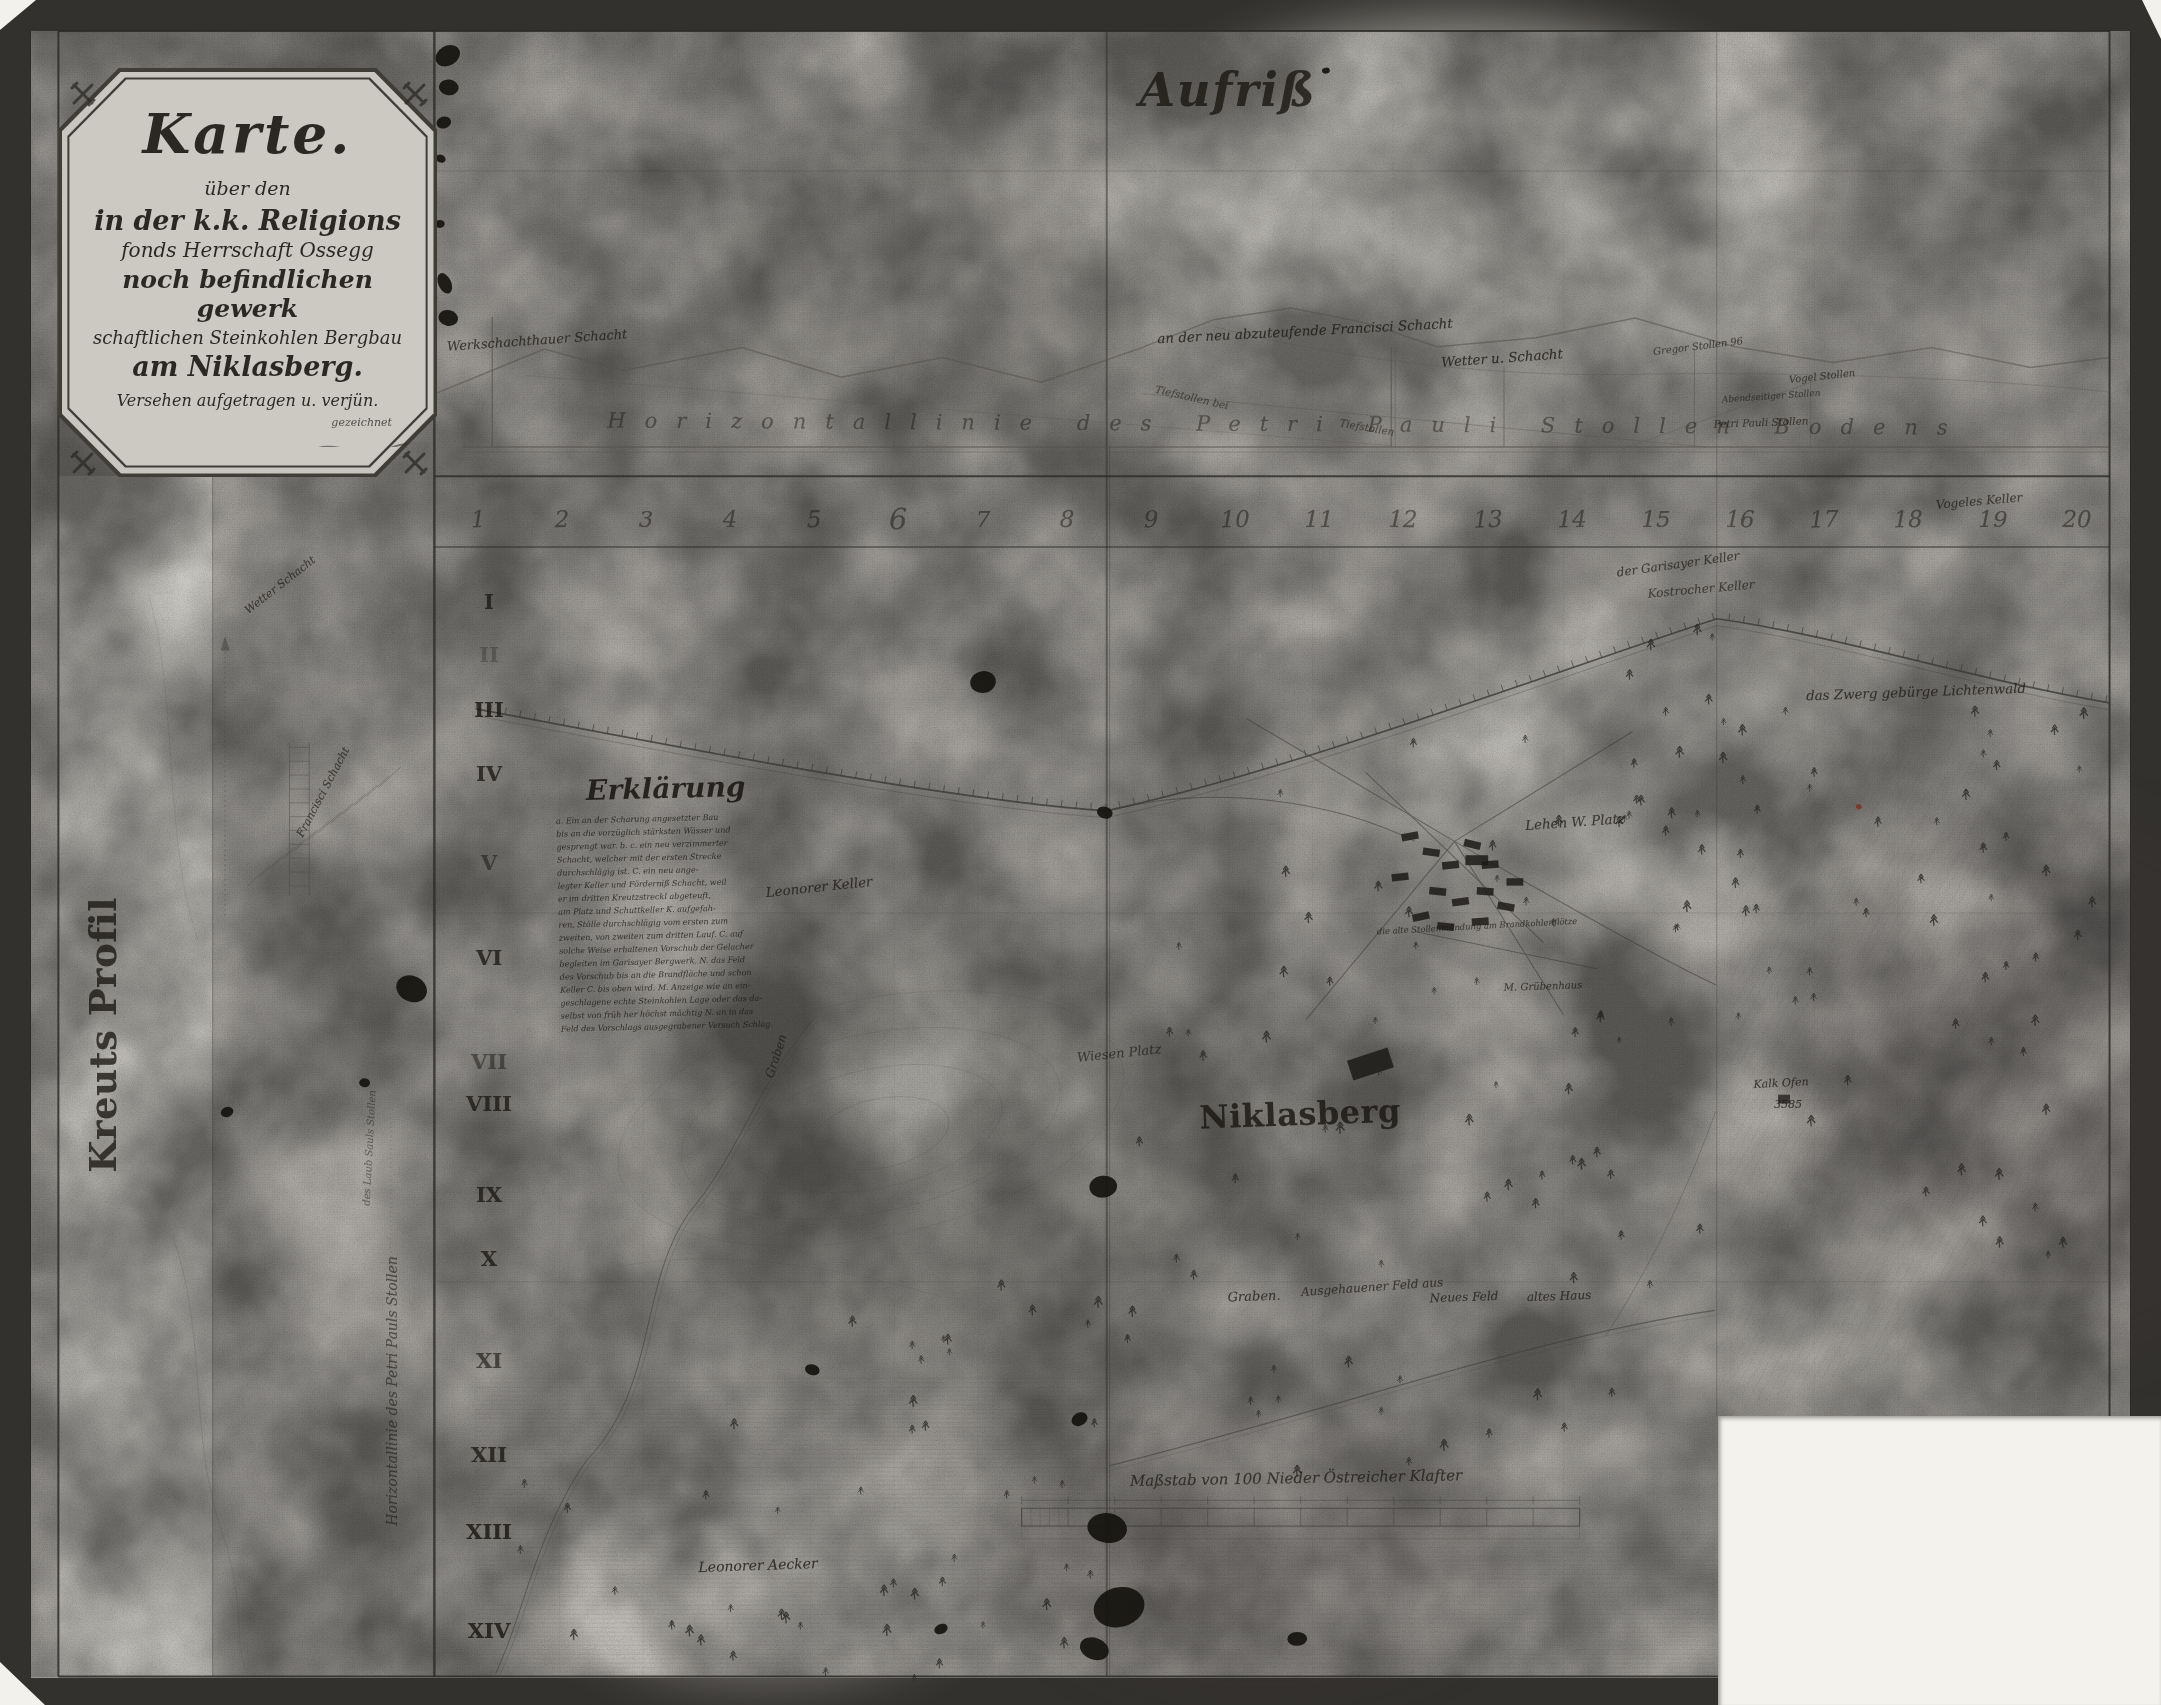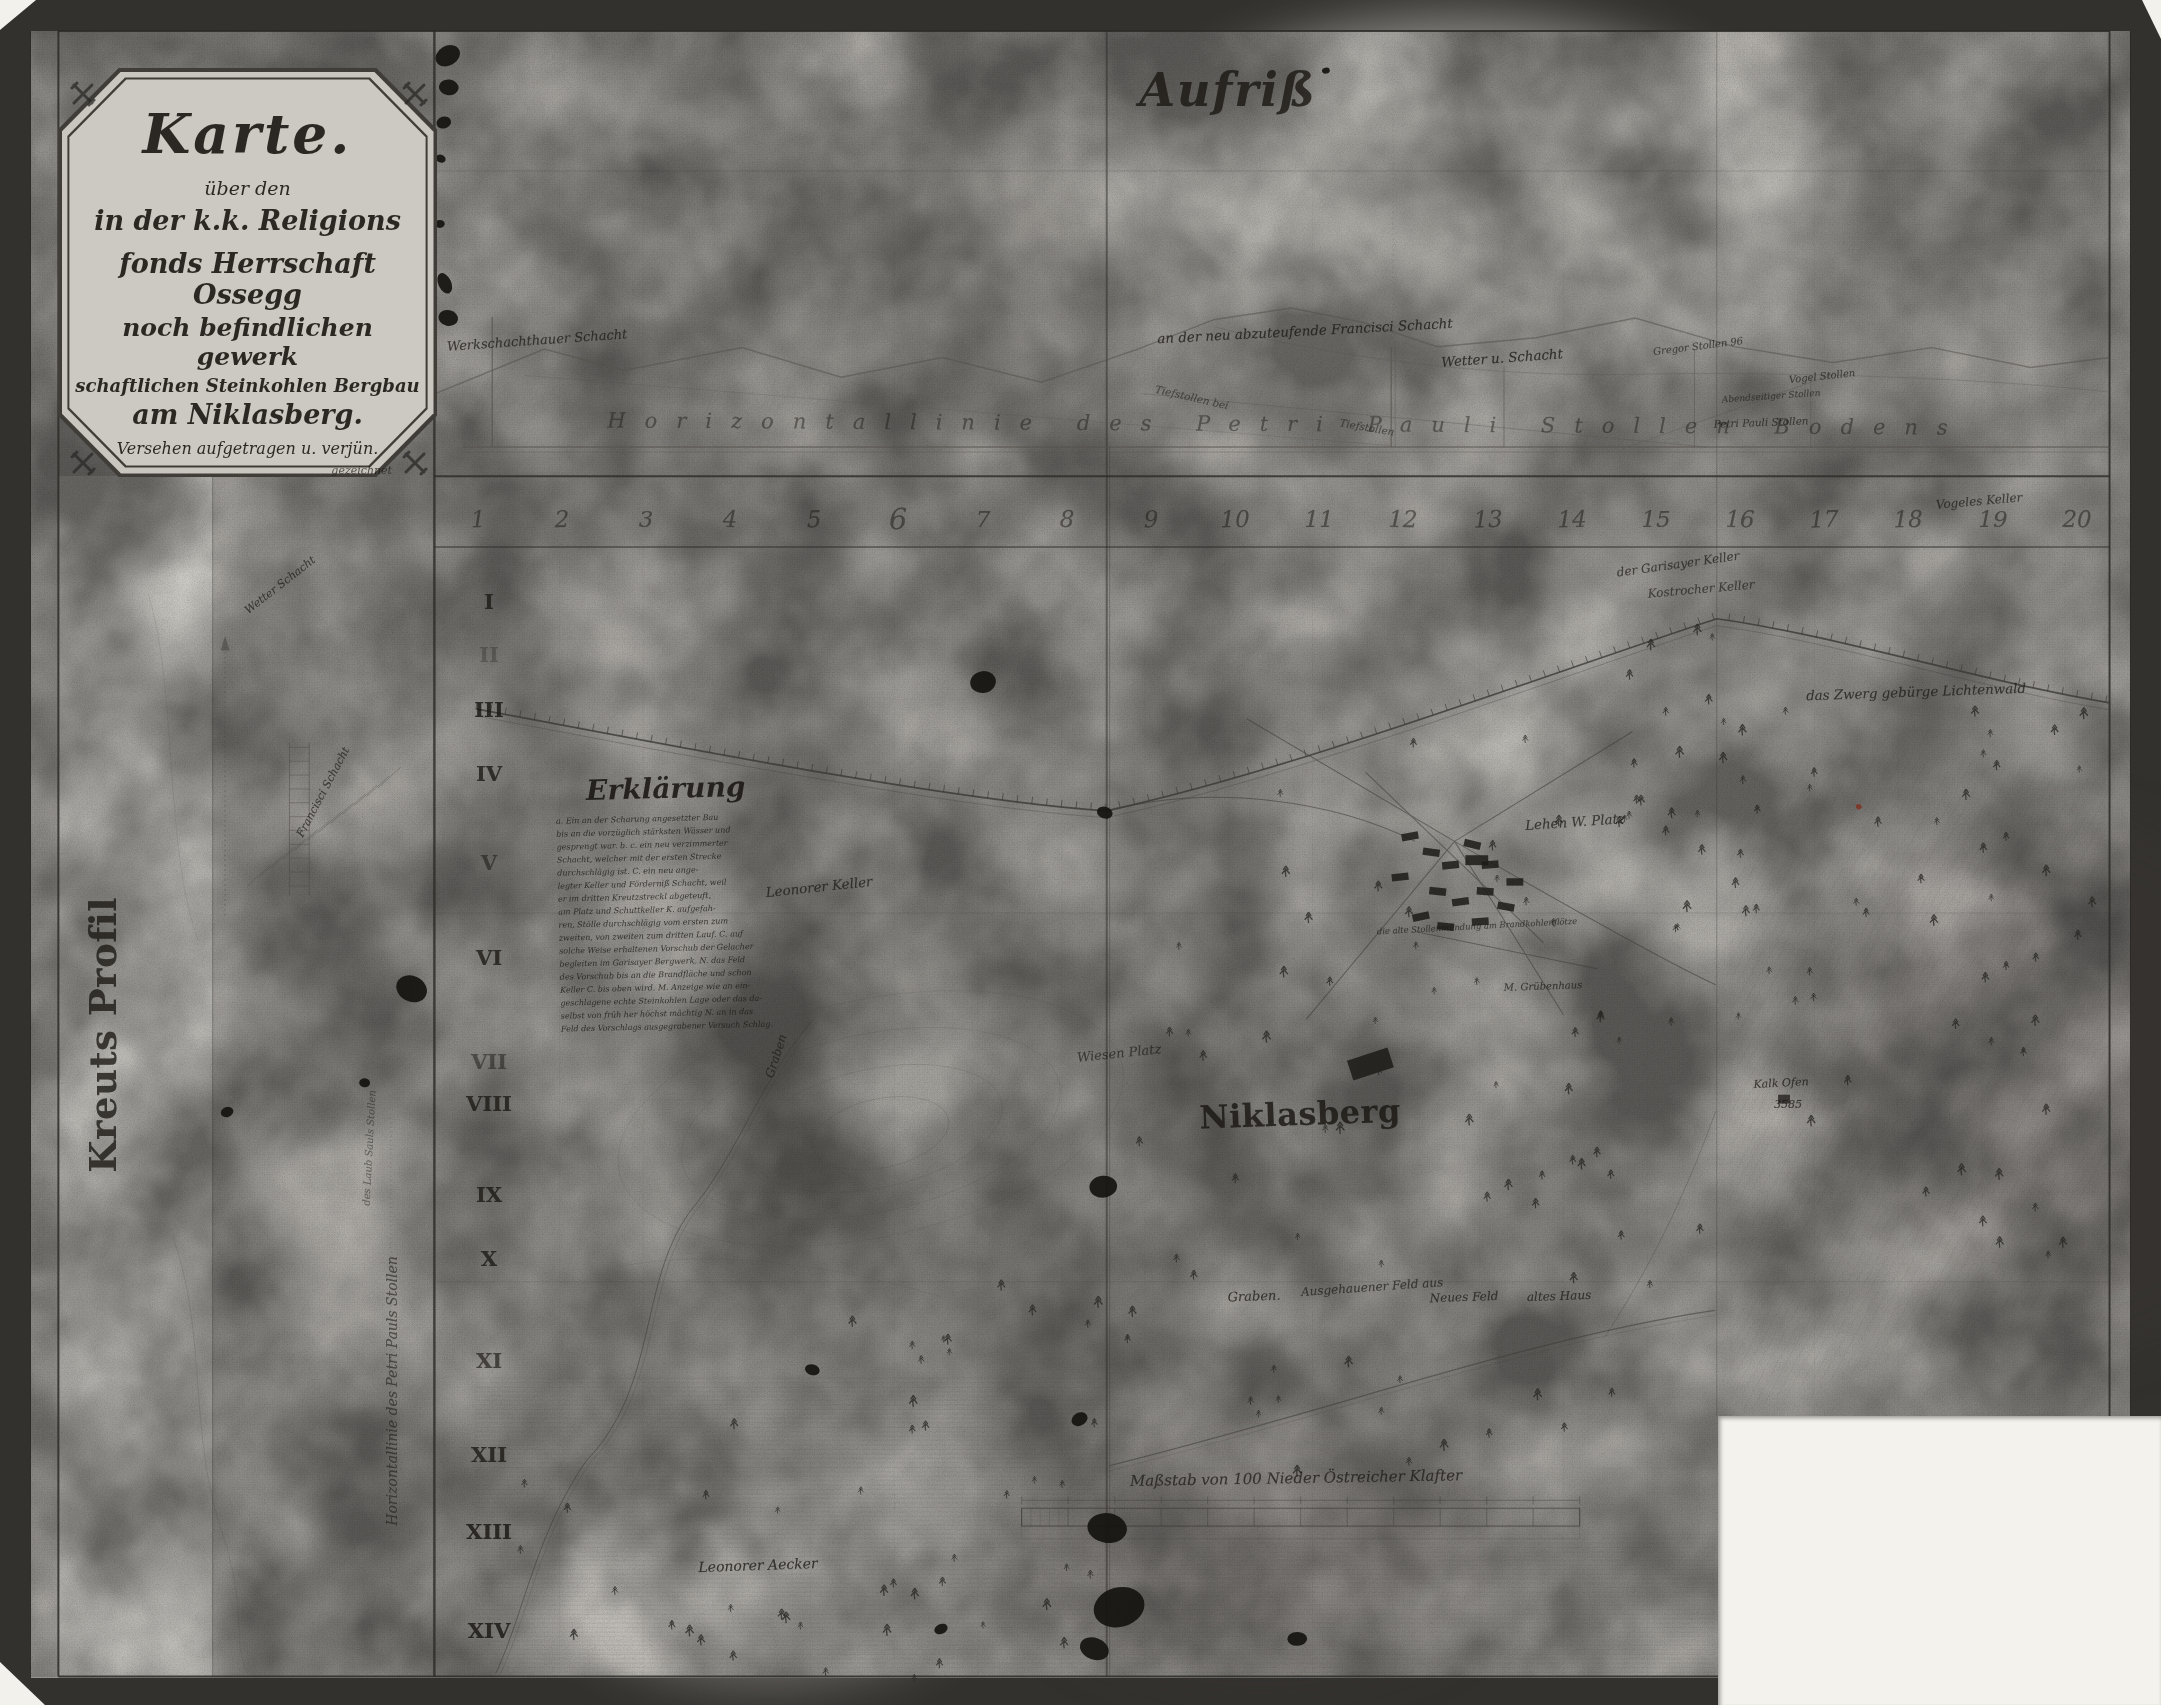--- a/index.html
+++ b/index.html
@@ -17,23 +17,23 @@
   .cart{position:absolute;left:58px;top:68px;width:379px;height:409px;}
   .oct{position:absolute;clip-path:polygon(16% 0,84% 0,100% 15%,100% 85%,84% 100%,16% 100%,0 85%,0 15%);}
   .o1{inset:0;background:#403d38;}
   .o2{inset:3.5px;background:#c9c6bf;}
   .o3{inset:9.4px;background:#403d38;}
   .o4{inset:11.4px;background:#ccc9c2;}
   .cart-text{position:absolute;inset:20px 15px;display:flex;flex-direction:column;align-items:center;text-align:center;color:rgba(25,22,18,.9);}
   .ct0{font-size:55px;font-weight:bold;font-style:italic;letter-spacing:3px;margin-top:13px;}
   .ct1{font-size:19px;font-style:italic;margin-top:11px;}
   .ct2{font-size:27px;font-weight:bold;font-style:italic;margin-top:6px;}
-  .ct3{font-size:27px;font-weight:bold;font-style:italic;margin-top:12px;}
+  .ct3{font-size:20px;font-weight:normal;font-style:italic;margin-top:2px;}
   .ct4{font-size:25px;font-weight:bold;font-style:italic;margin-top:3px;}
-  .ct5{font-size:18px;font-weight:bold;font-style:italic;margin-top:4px;}
+  .ct5{font-size:18px;font-weight:normal;font-style:italic;margin-top:4px;}
   .ct6{font-size:27px;font-weight:bold;font-style:italic;margin-top:3px;}
   .ct7{font-size:16px;font-style:italic;margin-top:9px;}
   .ct8{font-size:11px;font-style:italic;margin-top:6px;align-self:flex-end;margin-right:30px;opacity:.8;margin-left:8px;}
   #aufriss-title{font-size:46px;font-weight:bold;font-style:italic;letter-spacing:2px;opacity:.88;}
   #map-heading{font-size:31px;font-weight:bold;font-style:italic;letter-spacing:1.5px;opacity:.9;}
   #baseline-label{font-size:21px;letter-spacing:19px;opacity:.5;}
   #erk{position:absolute;left:558px;top:772px;width:221px;transform:rotate(-1.4deg);color:rgba(28,25,20,.8);}
   #erk h2{font-size:28px;font-weight:bold;font-style:italic;text-align:center;margin:0 0 7px 0;color:rgba(25,22,18,.88);}
   #erk .el{font-size:8px;font-style:italic;line-height:13px;white-space:nowrap;}
   .white-bit{position:absolute;background:#f2f1ec;}

